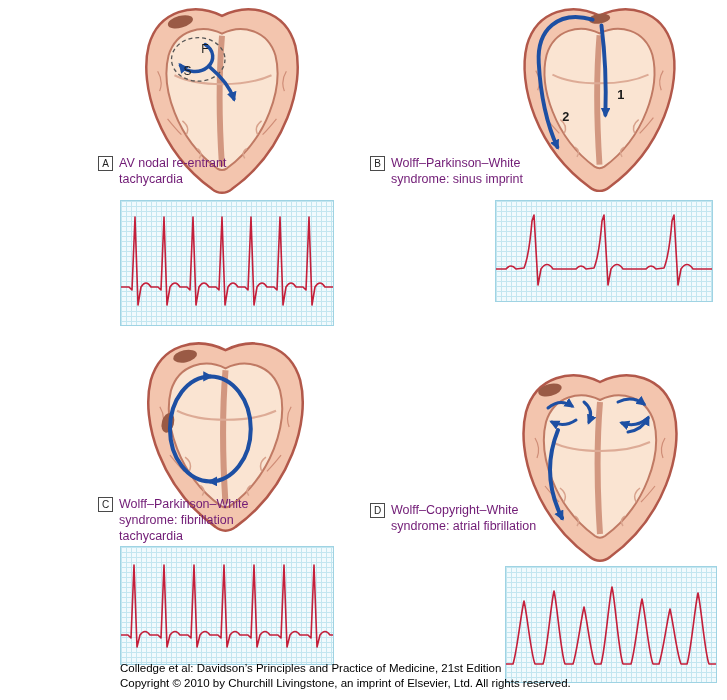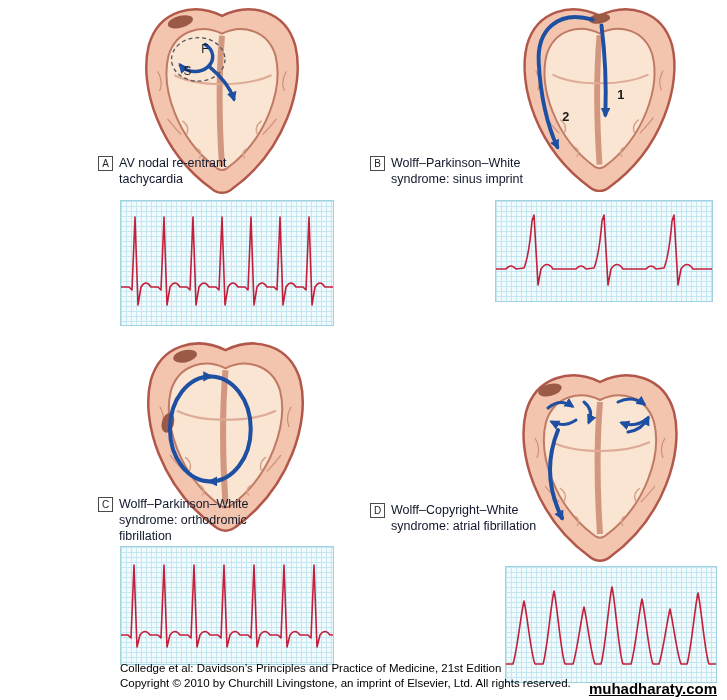--- a/index.html
+++ b/index.html
@@ -1,21 +1,21 @@
 <!DOCTYPE html>
 <html><head>
 <meta charset="utf-8">
 <style>
   html,body{margin:0;padding:0;background:#fff;}
   .canvas{position:relative;width:727px;height:700px;background:#ffffff;overflow:hidden;
           font-family:"Liberation Sans",sans-serif;color:#111;}
   .panel-label{position:absolute;display:flex;align-items:flex-start;gap:6px;}
   .letter-box{width:13px;height:13px;border:1px solid #4a4a4a;background:#fff;
               font-size:10px;line-height:13px;text-align:center;color:#222;flex:0 0 auto;margin-top:1px;}
-  .caption{font-size:12.5px;line-height:1.28;color:#0f172a;max-width:160px;}
+  .caption{font-size:12.5px;line-height:1.28;color:#701a75;max-width:160px;}
   .ecg{position:absolute;background-color:#f1fafd;border:1px solid #9fd3e3;
        background-image:linear-gradient(#c3e6f0 1px,transparent 1px),
                         linear-gradient(90deg,#c3e6f0 1px,transparent 1px);
        background-size:5px 5px;}
   .ecg svg{position:absolute;left:0;top:0;width:100%;height:100%;}
   .heart{position:absolute;}
   .footer-line{position:absolute;font-size:11.5px;color:#000;white-space:nowrap;}
   .watermark{position:absolute;font-size:15px;font-weight:bold;color:#000;
              text-decoration:underline;white-space:nowrap;}
   svg text{font-family:"Liberation Sans",sans-serif;}
@@ -96,21 +96,21 @@
   <svg class="heart" style="left:118px;top:336px;" width="215" height="202" viewBox="0 0 200 200">
     <use href="#heart-base"></use>
     <ellipse cx="60" cy="20" rx="12" ry="6" fill="#9a5a45" transform="rotate(-12 60 20)"></ellipse>
     <ellipse cx="43" cy="86" rx="6" ry="10" fill="#9a5a45" transform="rotate(15 43 86)"></ellipse>
     <path d="M85,40 A40,52 0 0 1 85,144" fill="none" stroke="#1d4fa3" stroke-width="4" stroke-linecap="round" marker-end="url(#arrow-blue)"></path>
     <path d="M85,144 A40,52 0 0 1 85,40" fill="none" stroke="#1d4fa3" stroke-width="4" stroke-linecap="round" marker-end="url(#arrow-blue)"></path>
   </svg>
 
   <div class="panel-label" style="left:98px;top:496px;">
     <div class="letter-box">C</div>
-    <div class="caption">Wolff–Parkinson–White syndrome: orthodromic fibrillation</div>
+    <div class="caption">Wolff–Parkinson–White syndrome: fibrillation tachycardia</div>
   </div>
 
   <div class="ecg" style="left:120px;top:546px;width:212px;height:117px;">
     <svg viewBox="0 0 212 117" preserveAspectRatio="none">
       <path d="M0,88 L7,88 L10,91 L13,18 L16,100 L19,88 Q24,81 29,88
                L37,88 L40,91 L43,18 L46,100 L49,88 Q54,81 59,88
                L67,88 L70,91 L73,18 L76,100 L79,88 Q84,81 89,88
                L97,88 L100,91 L103,18 L106,100 L109,88 Q114,81 119,88
                L127,88 L130,91 L133,18 L136,100 L139,88 Q144,81 149,88
                L157,88 L160,91 L163,18 L166,100 L169,88 Q174,81 179,88
@@ -144,15 +144,14 @@
                L67,97 C71,85 75,52 78,40 C81,52 85,88 89,97
                L95,97 C99,85 103,32 106,20 C109,32 113,88 117,97
                L125,97 C129,85 133,44 136,32 C139,44 143,88 147,97
                L153,97 C157,85 161,54 164,42 C167,54 171,88 175,97
                L181,97 C185,85 189,38 192,26 C195,38 199,88 203,97 L210,97" fill="none" stroke="#c41f3a" stroke-width="1.6" stroke-linejoin="round"></path>
     </svg>
   </div>
 
   <div class="footer-line" style="left:120px;top:662px;text-align:right;">Colledge et al: Davidson’s Principles and Practice of Medicine, 21st Edition</div>
   <div class="footer-line" style="left:120px;top:677px;">Copyright © 2010 by Churchill Livingstone, an imprint of Elsevier, Ltd. All rights reserved.</div>
-  <div class="watermark" style="right:10px;top:680px;">muhadharaty.com</div>
 
 </div>
 
 </body></html>

